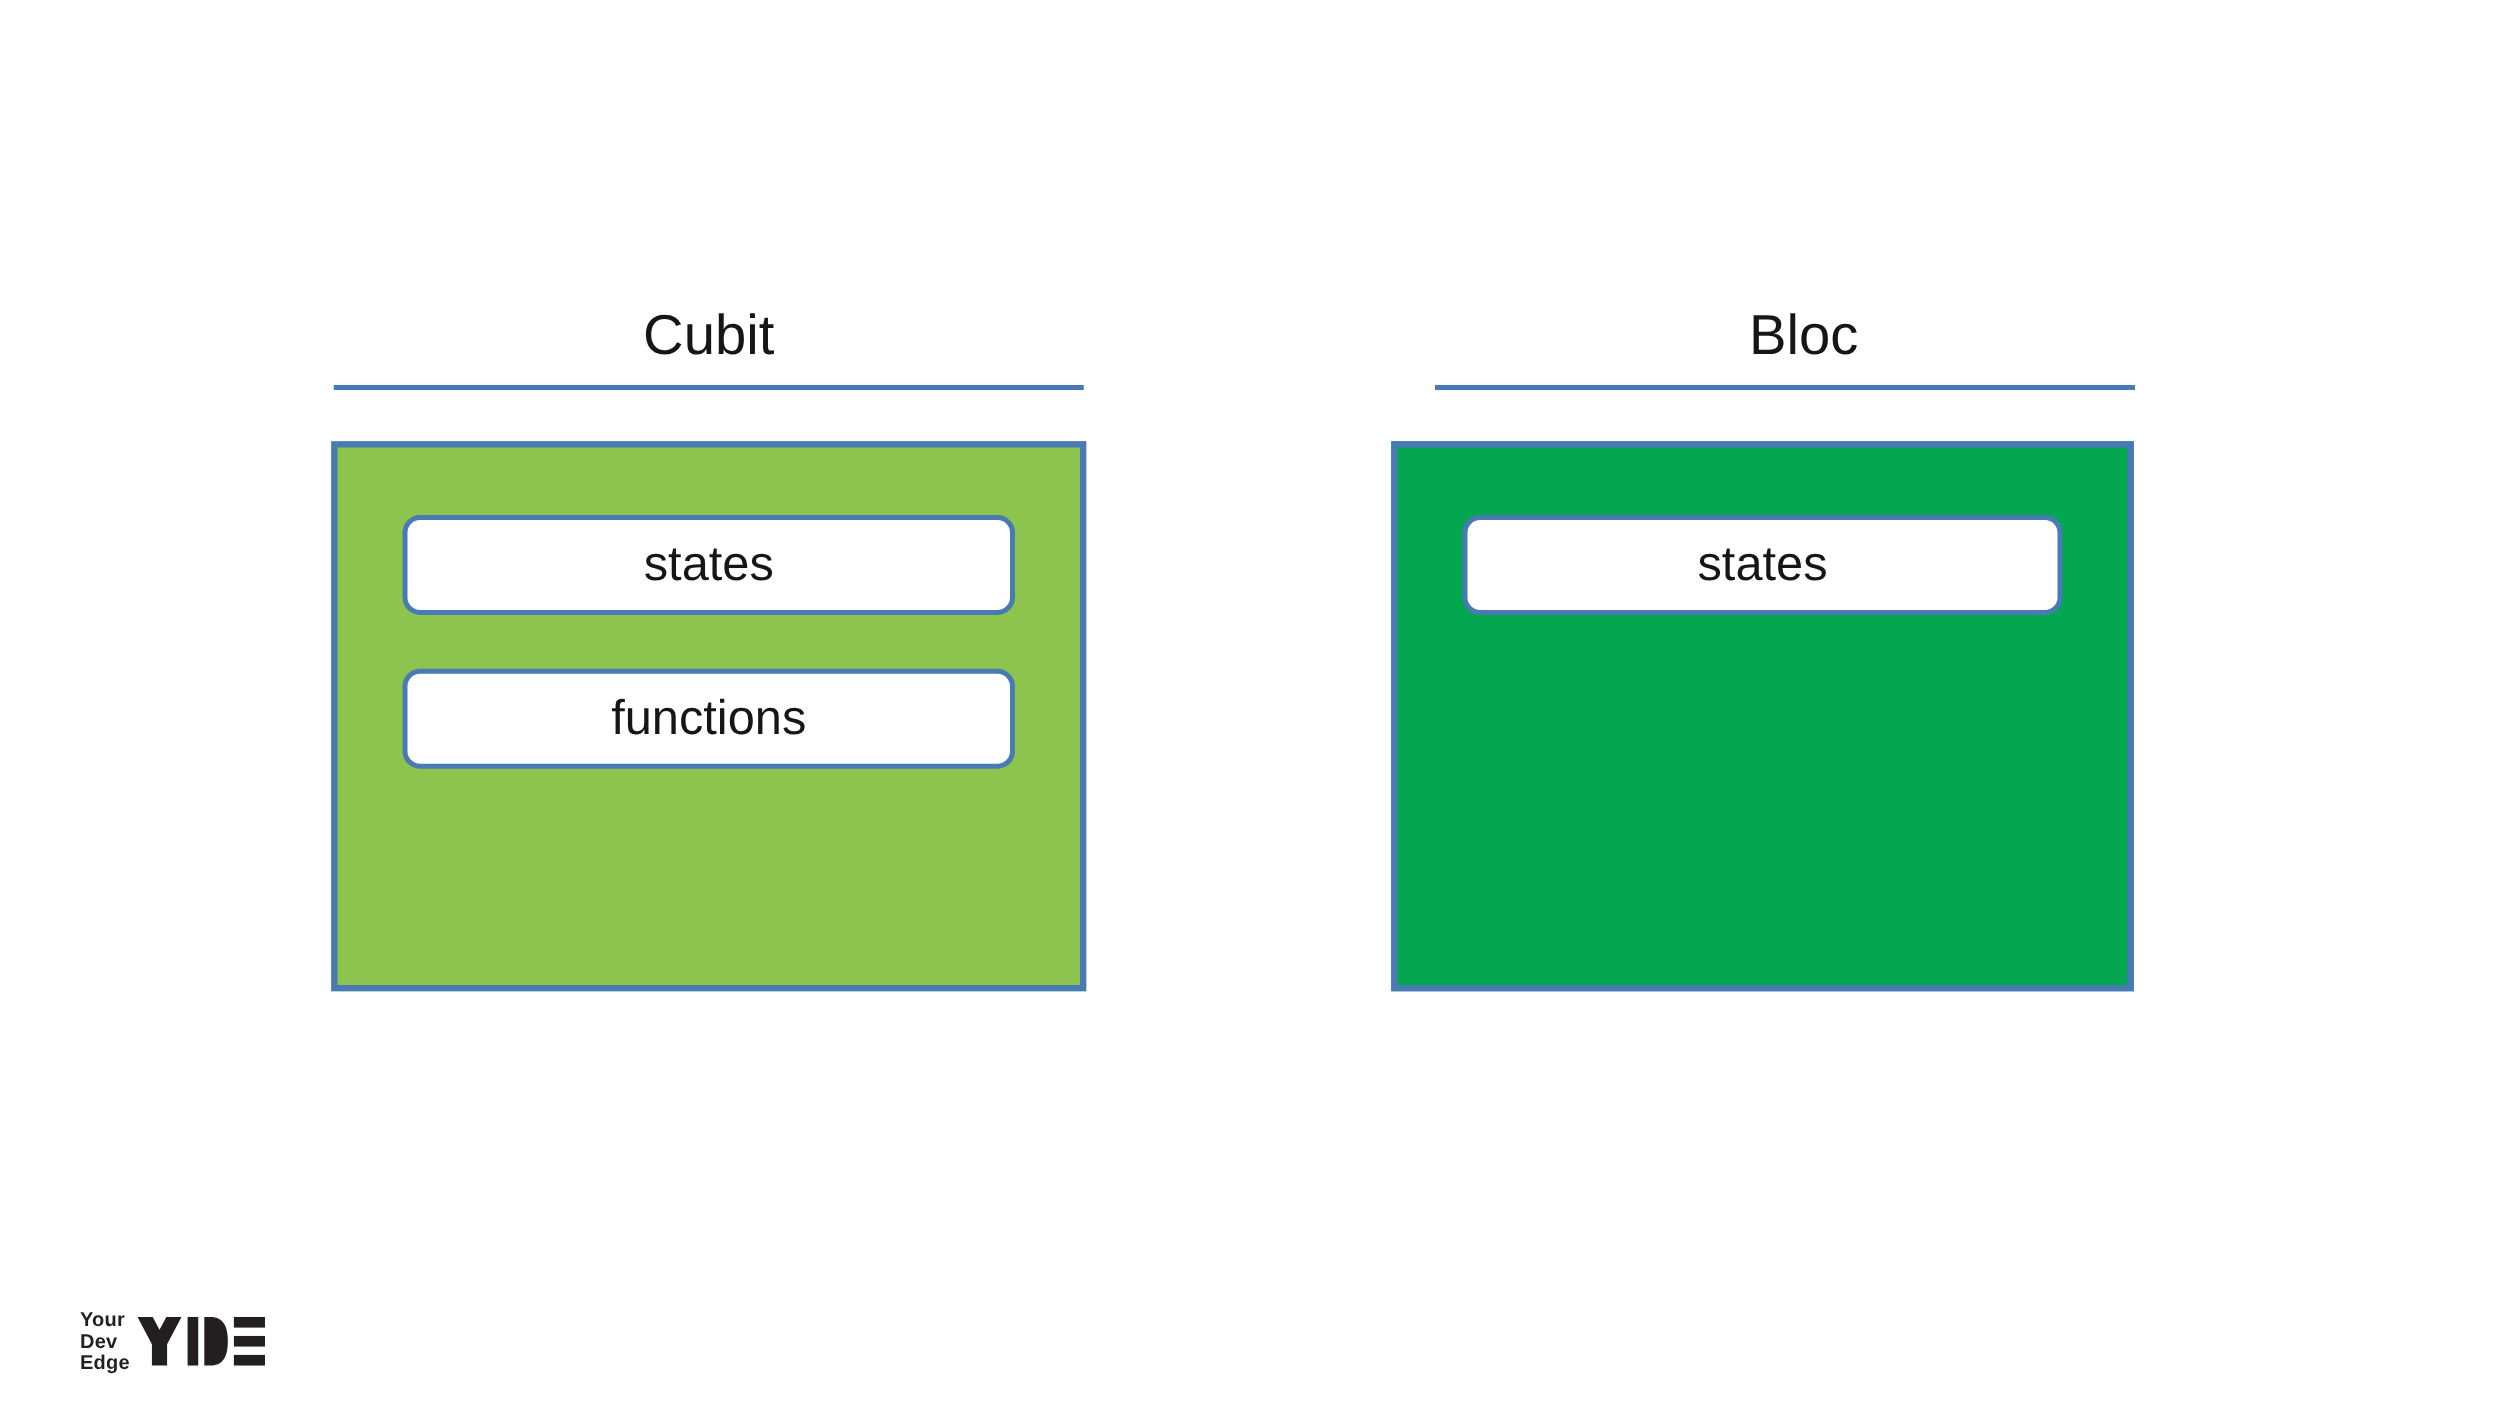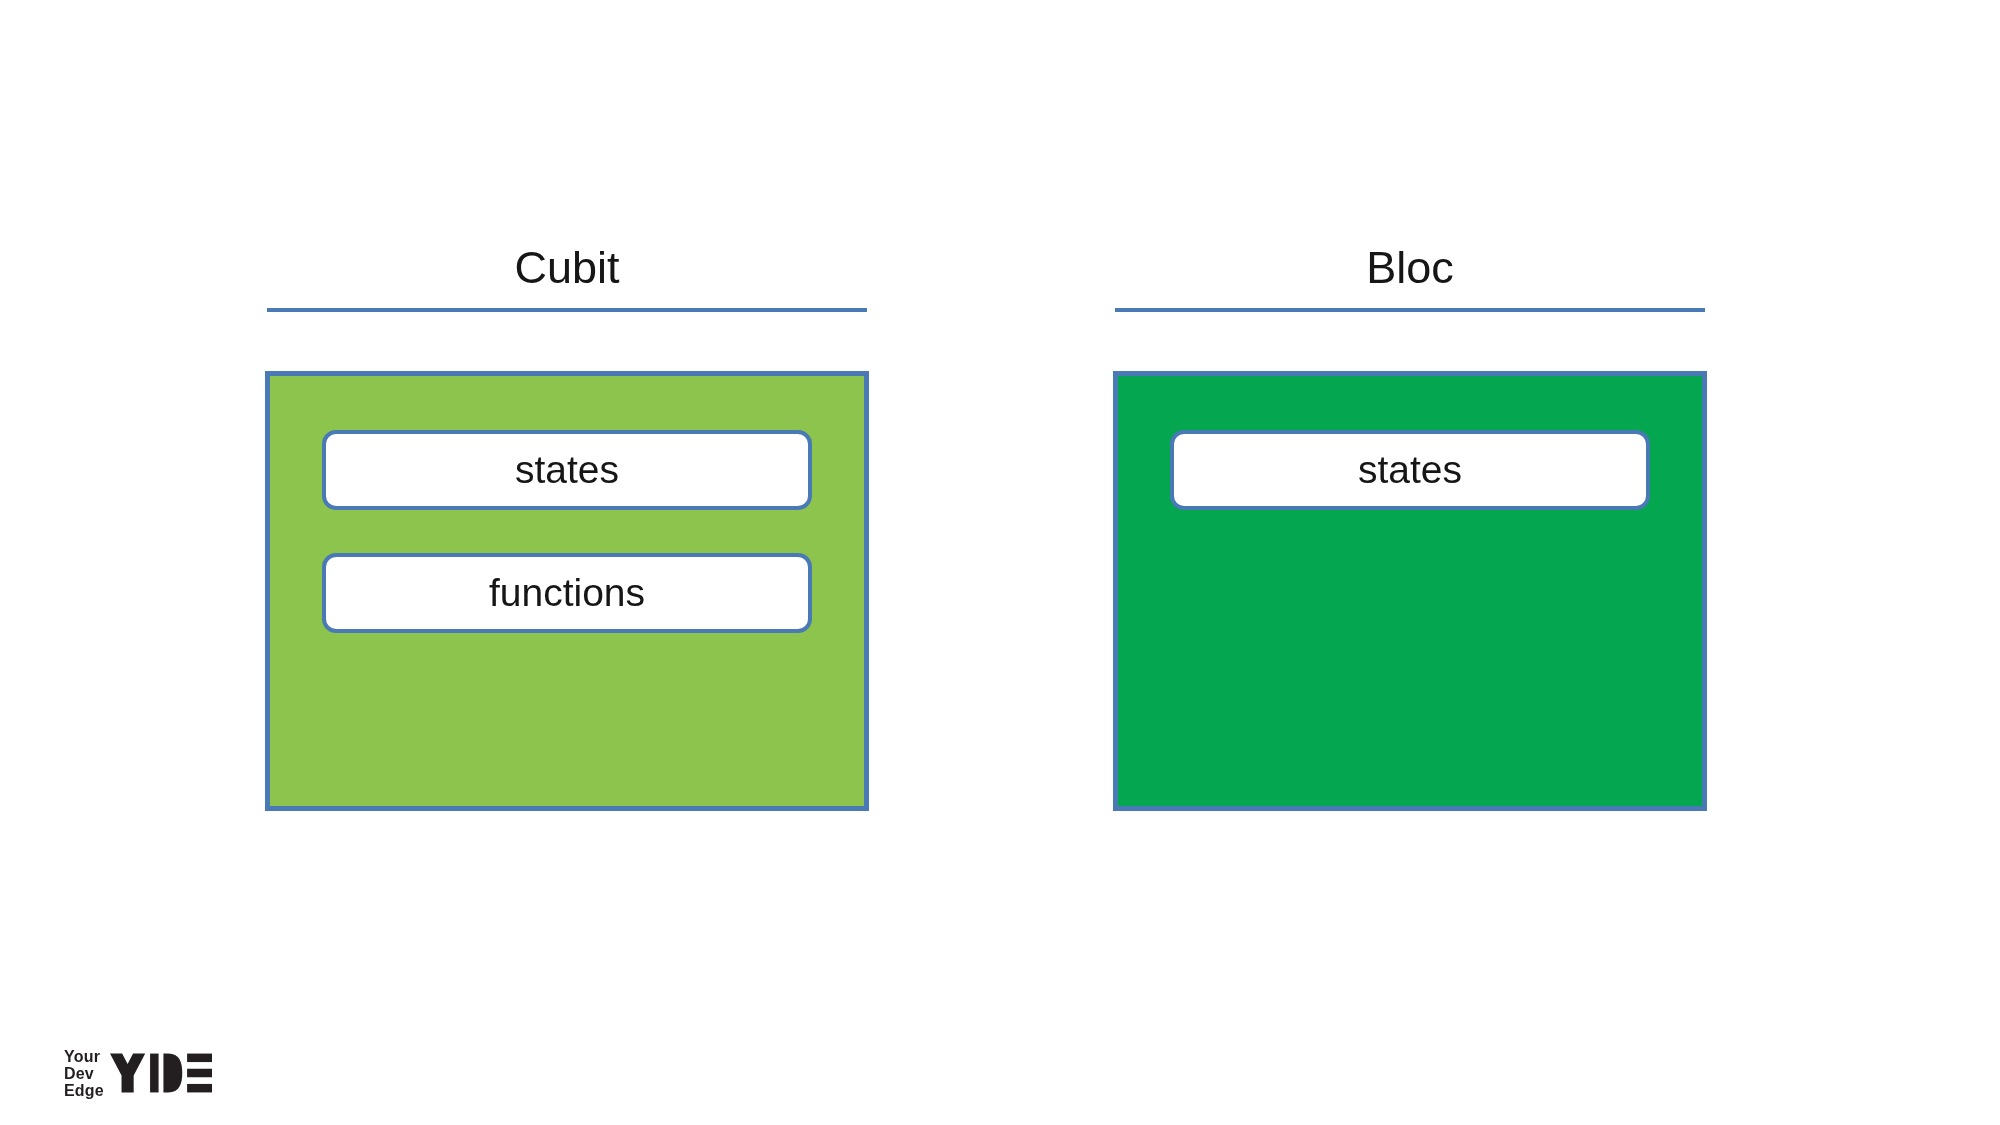--- a/index.html
+++ b/index.html
@@ -23,36 +23,36 @@
     position:absolute;
     top:308px;height:4px;
     background:#4a7ab5;
   }
   .panel-box{
     position:absolute;
     top:353px;height:440px;
     box-sizing:border-box;
     border:5px solid #4a7ab5;
     padding:54px 52px 0 52px;
-    display:flex;flex-direction:column;gap:43px;margin-top:18px;
+    display:flex;flex-direction:column;gap:43px;
   }
   .panel-item{
     box-sizing:border-box;
     height:80px;flex:0 0 80px;
     background:#ffffff;
     border:4px solid #4a7ab5;
     border-radius:14px;
     display:flex;align-items:center;justify-content:center;
     font-size:39px;
     color:#161616;
     white-space:nowrap;
   }
   #cubit-title,#cubit-underline{left:267px;width:600px;}
   #cubit-box{left:265px;width:604px;}
-  #bloc-title,#bloc-underline{left:1115px;width:590px;}
+  #bloc-title,#bloc-underline{left:1148px;width:590px;}
   #bloc-box{left:1113px;width:594px;}
 
   .caption{
     position:absolute;
     left:490px;top:890px;
     font-size:39px;line-height:47px;
     color:#161616;
     white-space:nowrap;
   }
   .caption .arrow{

